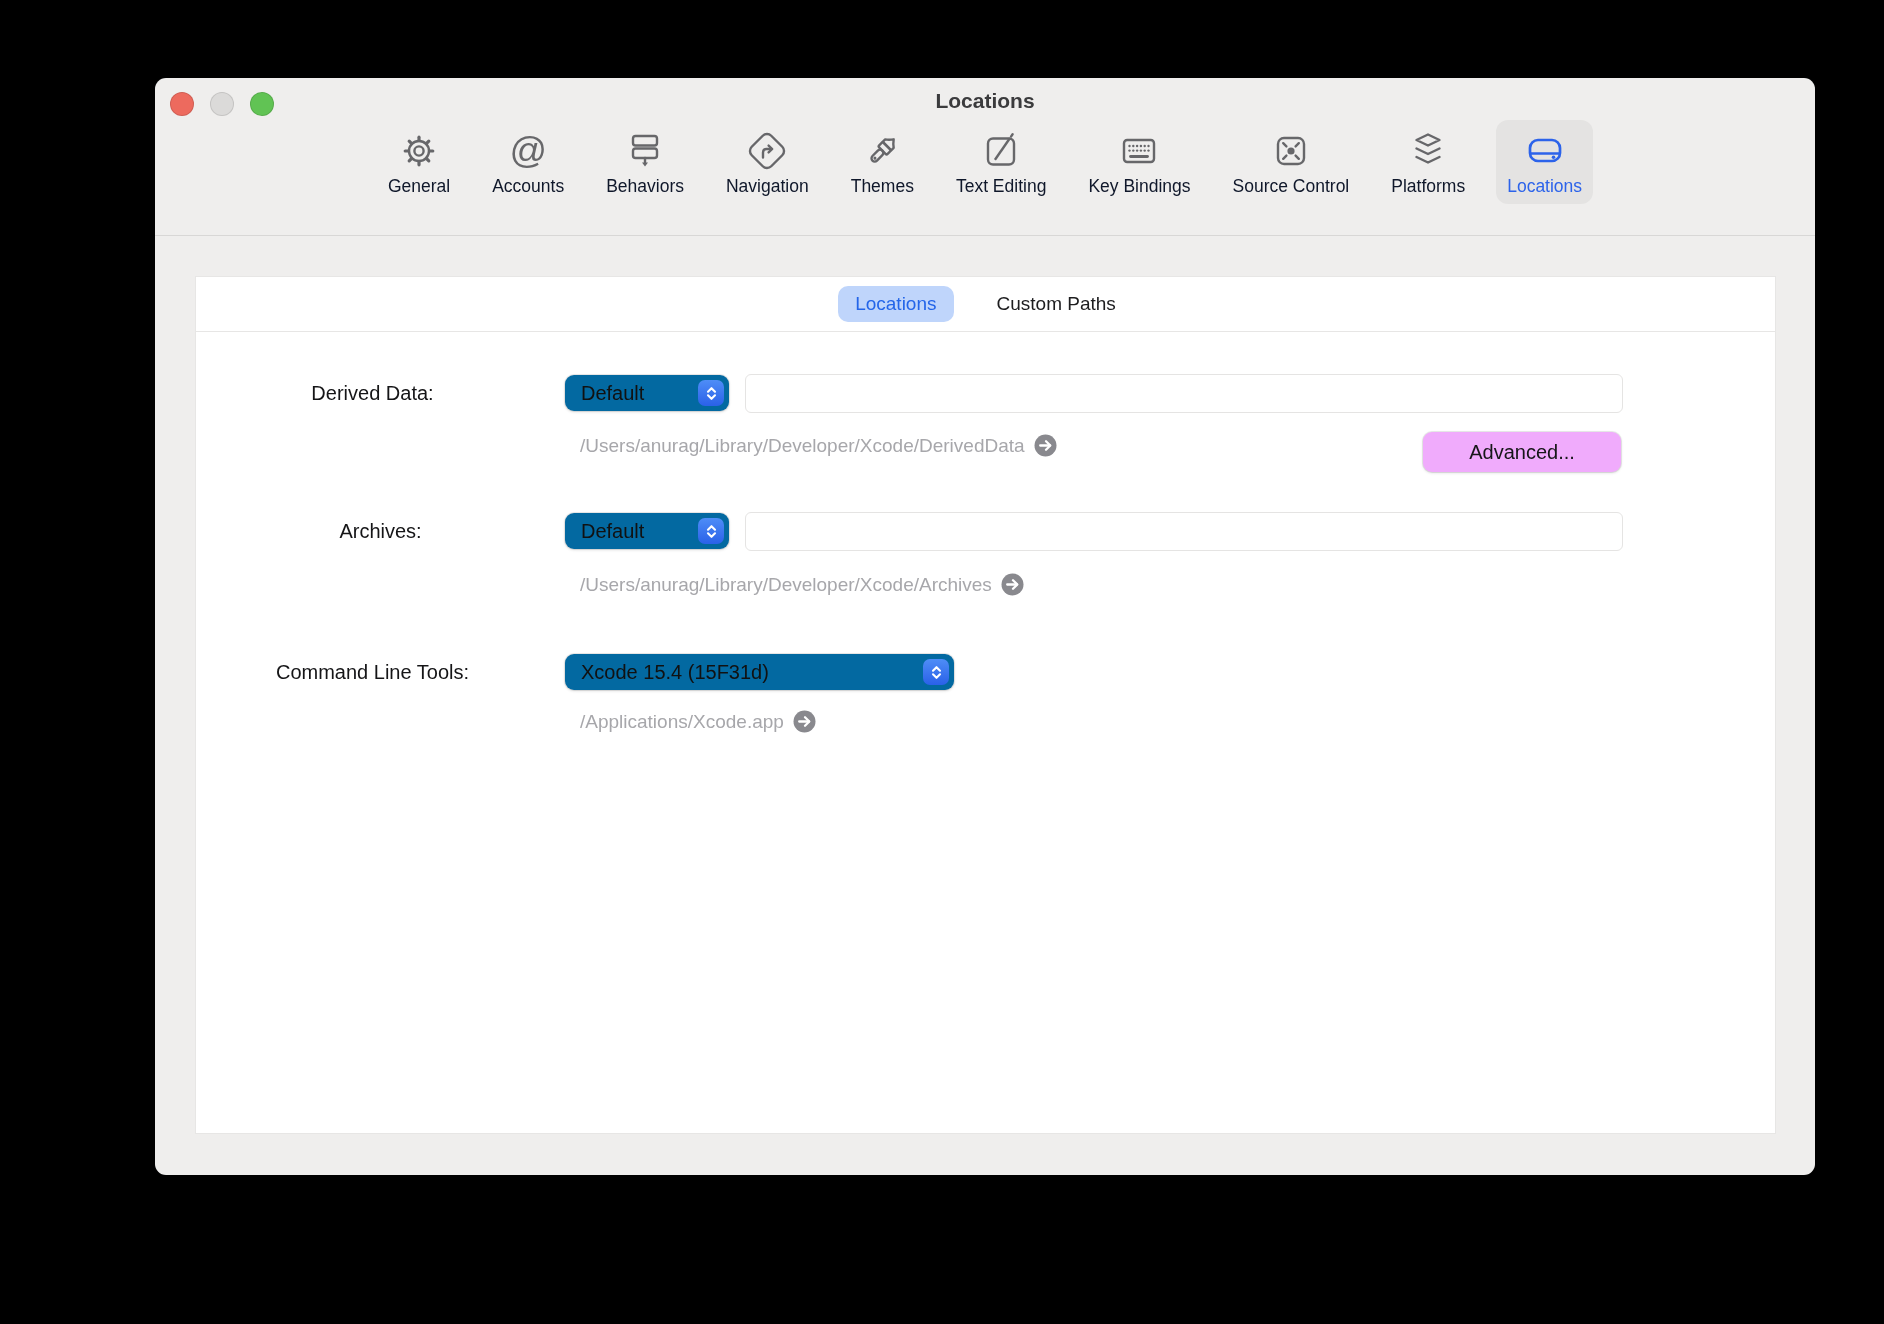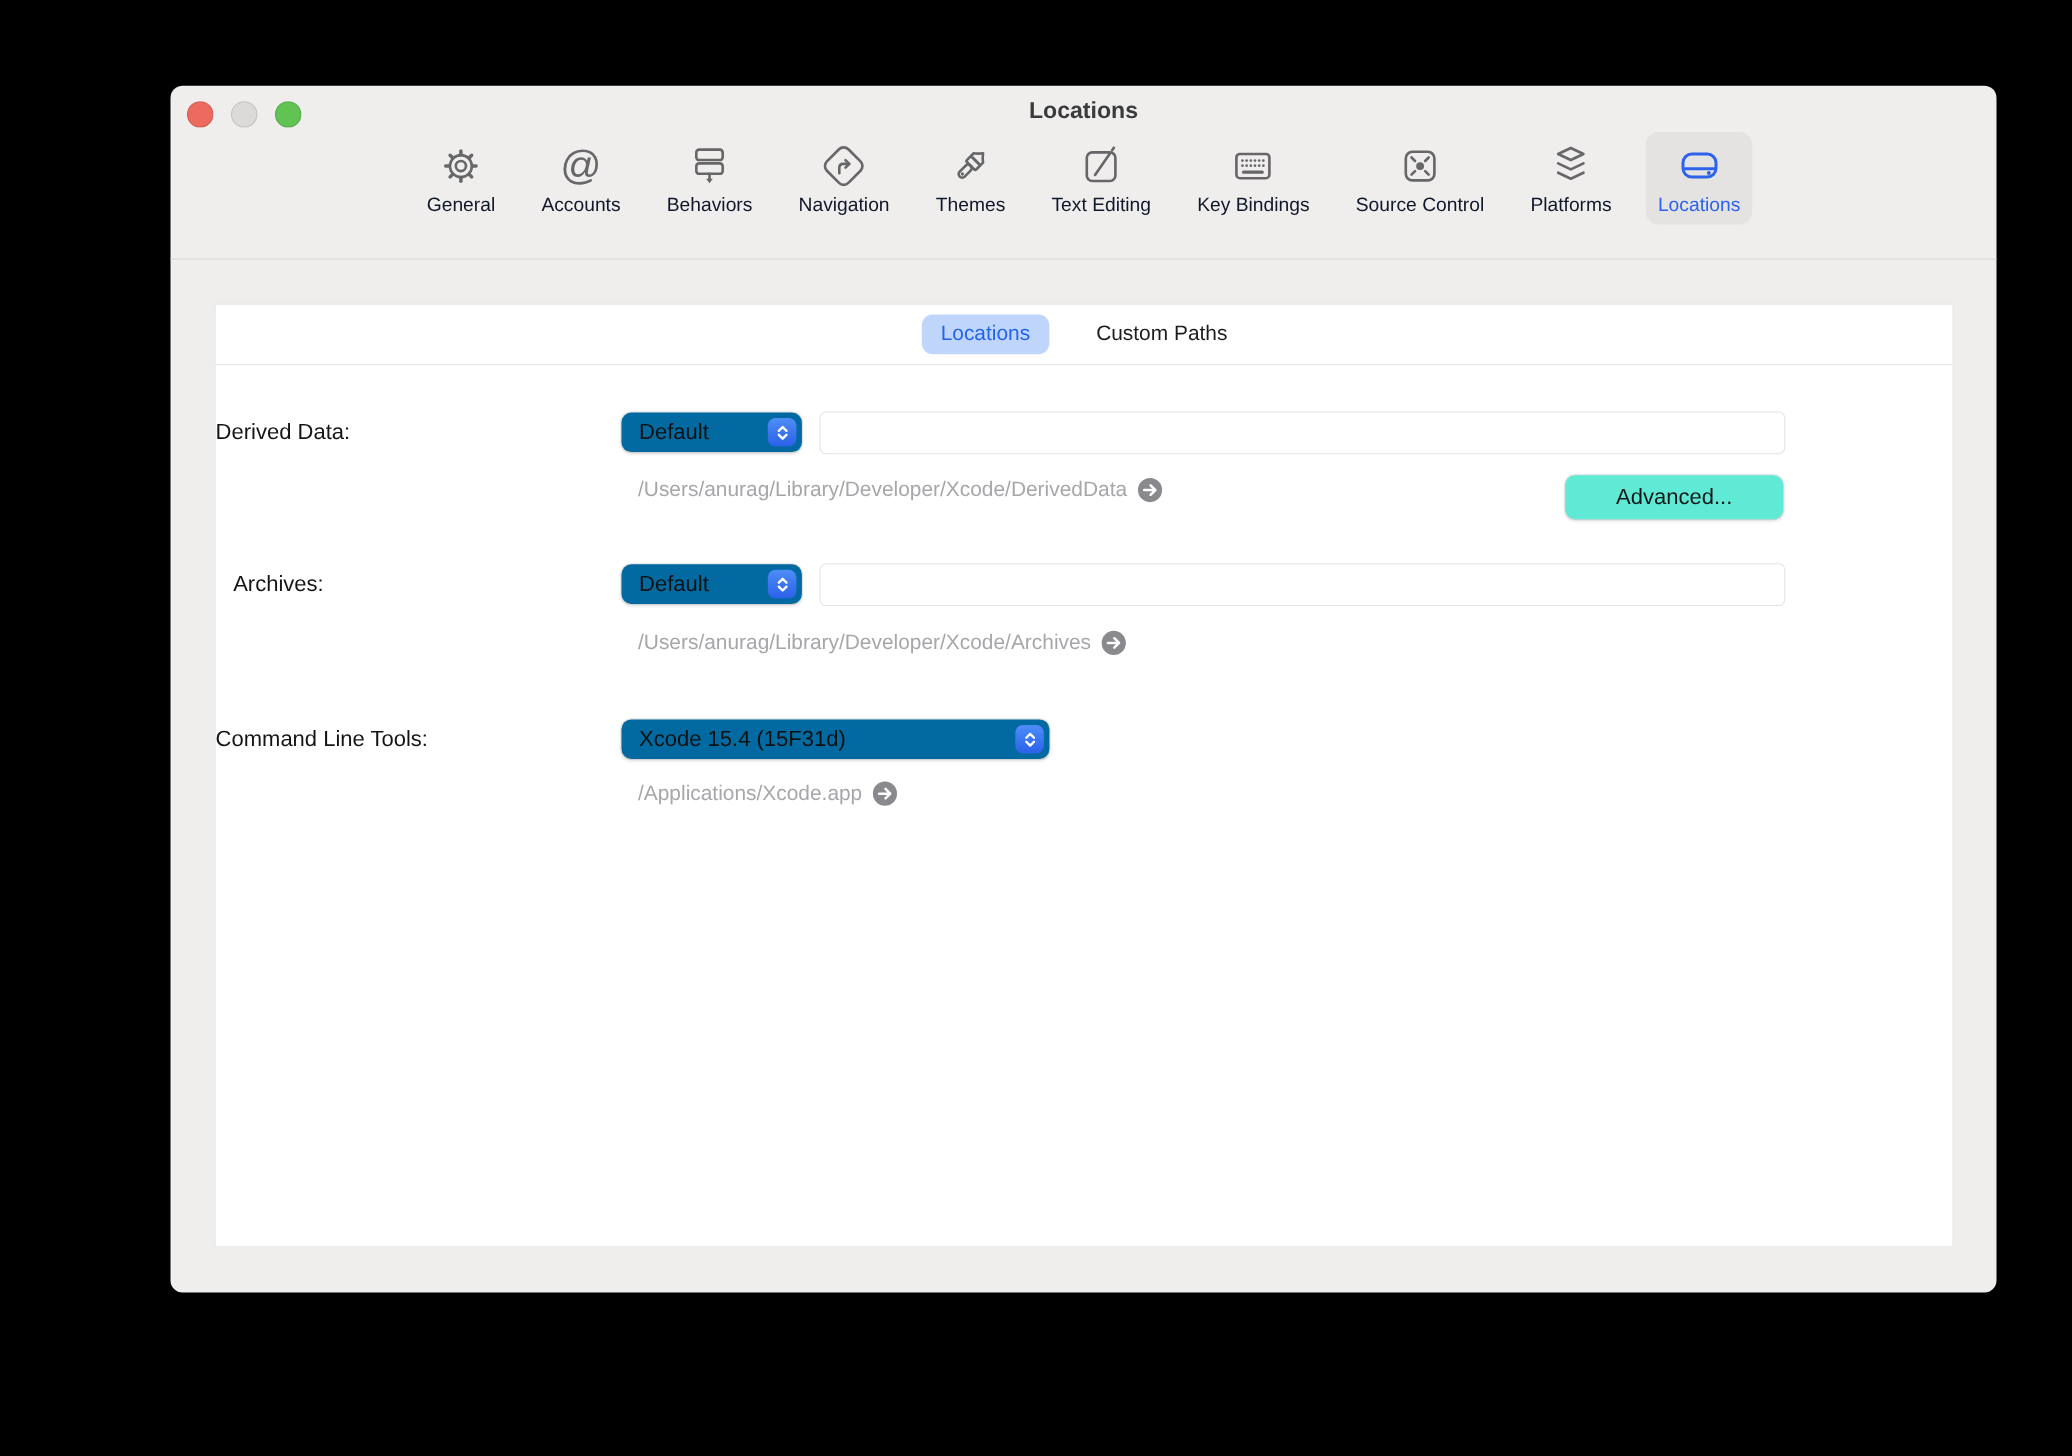--- a/index.html
+++ b/index.html
@@ -29,30 +29,30 @@
   .tb-item.selected .ico svg{stroke:#2C63EA;}
   .at-glyph{font-size:37px;color:#67676A;line-height:1;transform:translateY(-1px);}
   
   .panel{position:absolute;left:41px;top:199px;width:1579px;height:856px;background:#fff;
          box-shadow:0 0 0 1px rgba(0,0,0,.03);}
   .seg-row{position:absolute;left:0;top:0;width:100%;height:55px;
            border-bottom:1px solid #E7E6E5;display:flex;align-items:center;justify-content:center;gap:26px;}
   .seg{font-size:19px;padding:7px 17px;border-radius:10px;color:#1D1D1F;cursor:default;}
   .seg.selected{background:#BFD5FB;color:#2365E9;}
   
-  .flabel{position:absolute;font-size:20px;color:#151517;line-height:26px;text-align:left;left:0;width:353px;}
+  .flabel{position:absolute;font-size:20px;color:#151517;line-height:26px;text-align:center;left:0;width:353px;}
   .popup{position:absolute;height:36px;background:#0369a1;border-radius:9px;
          box-shadow:0 0 0 1px rgba(0,0,0,.08),0 1px 3px rgba(0,0,0,.14);
          display:flex;align-items:center;padding-left:16px;font-size:20px;color:#111;}
   .stepper{position:absolute;right:5px;top:5px;width:26px;height:26px;border-radius:7px;
            background:linear-gradient(#4E8DF7,#2A61E8);display:flex;align-items:center;justify-content:center;}
   .field{position:absolute;height:39px;background:#fff;border:1px solid #E5E4E3;border-radius:6px;
          font-size:19px;padding:0 10px;color:#111;outline:none;}
   .pathline{position:absolute;font-size:19px;color:#A7A7AB;line-height:24px;display:flex;gap:9px;}
-  .btn{position:absolute;background:#5eead4;border-radius:9px;border:none;
+  .btn{position:absolute;background:#f0abfc;border-radius:9px;border:none;
        box-shadow:0 0 0 1px rgba(0,0,0,.08),0 1px 3px rgba(0,0,0,.14);
        font-size:20px;color:#161618;display:flex;align-items:center;justify-content:center;}
 </style>
 </head>
 <body>
 
 <div class="stage">
   <div class="window">
 
     <div class="titlebar">

